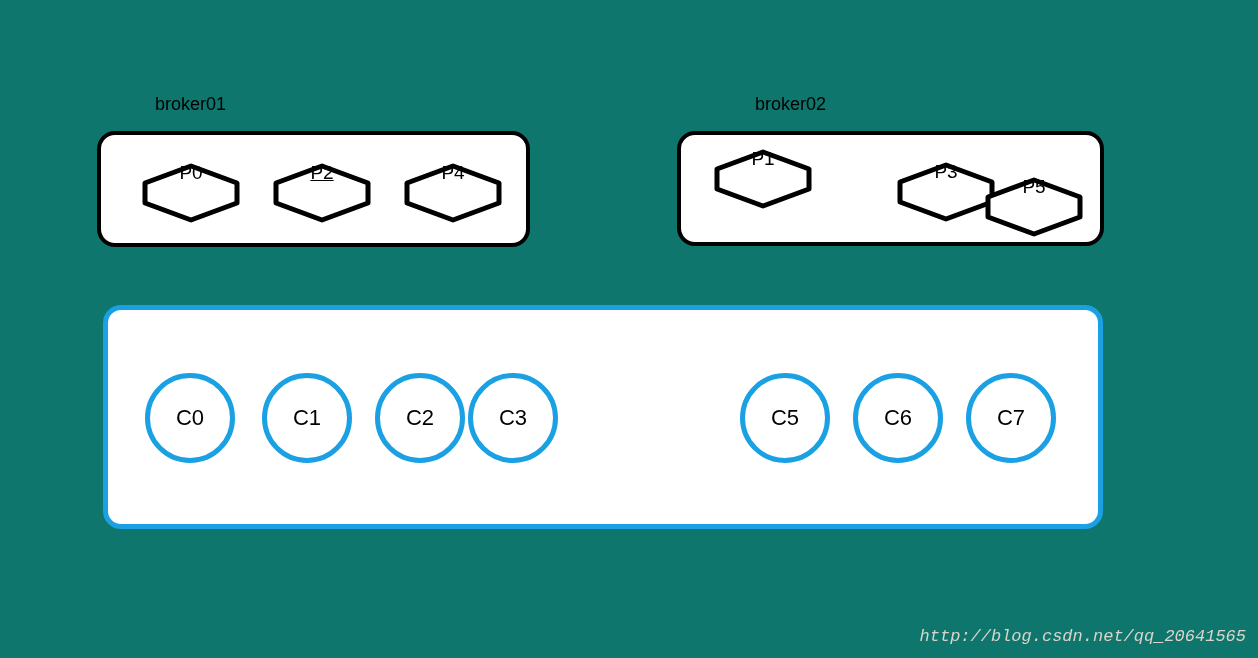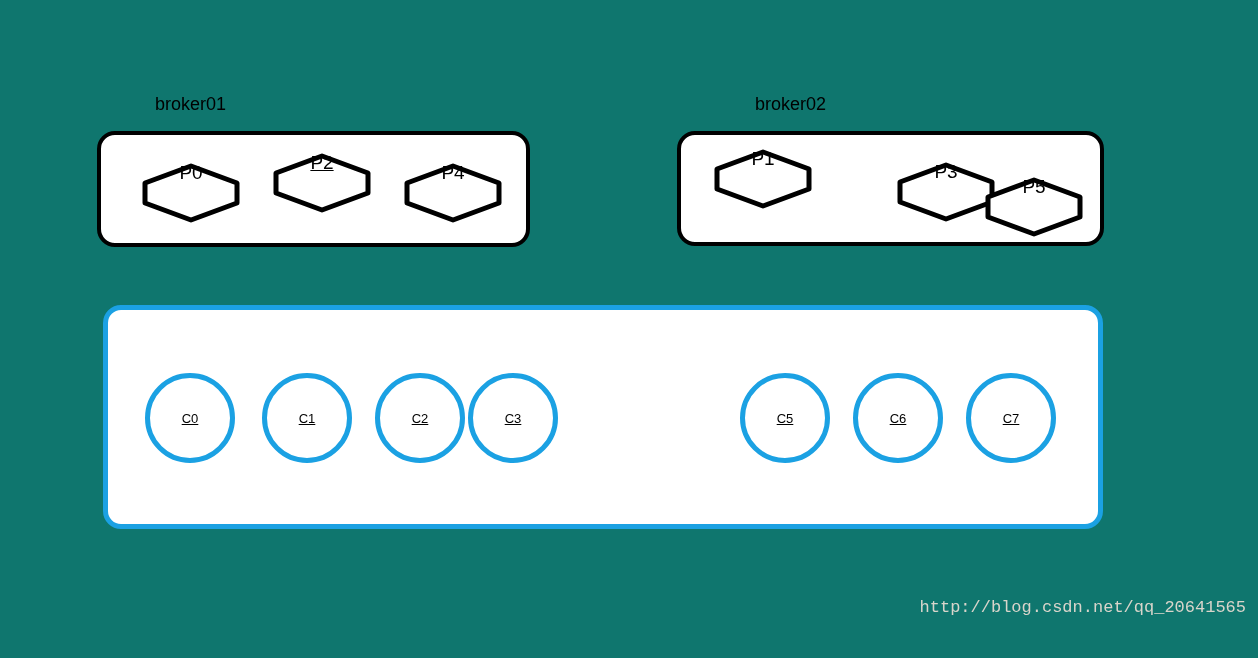--- a/index.html
+++ b/index.html
@@ -48,21 +48,21 @@
     width: 100%;
     height: 100%;
   }
   .hex .hex-label {
     position: relative;
     z-index: 1;
     font-size: 19px;
     color: #000000;
   }
   .hex.p0 { left: 141px; top: 162px; }
-  .hex.p2 { left: 272px; top: 152px; text-decoration: underline; }
+  .hex.p2 { left: 272px; top: 162px; text-decoration: underline; }
   .hex.p4 { left: 403px; top: 162px; }
   .hex.p1 { left: 713px; top: 148px; }
   .hex.p3 { left: 896px; top: 161px; }
   .hex.p5 { left: 984px; top: 176px; }
 
   .consumer-box {
     position: absolute;
     left: 103px;
     top: 305px;
     width: 1000px;
@@ -77,41 +77,41 @@
     top: 373px;
     width: 90px;
     height: 90px;
     border: 5px solid #1BA1E3;
     border-radius: 50%;
     background: #ffffff;
     box-sizing: border-box;
     display: flex;
     align-items: center;
     justify-content: center;
-    font-size: 13px;
+    font-size: 22px;
     color: #000000;
-    text-decoration: underline;
   }
   .circle.c0 { left: 145px; }
   .circle.c1 { left: 262px; }
   .circle.c2 { left: 375px; }
   .circle.c3 { left: 468px; }
   .circle.c4 { left: 601px; }
   .circle.c5 { left: 740px; }
   .circle.c6 { left: 853px; }
   .circle.c7 { left: 966px; }
 
   .watermark {
     position: absolute;
     right: 12px;
-    top: 598px;
+    top: 627px;
     font-family: "Liberation Mono", "DejaVu Sans Mono", monospace;
     font-size: 17px;
     color: #D9D5CB;
     white-space: nowrap;
+    font-style: italic;
   }
 </style>
 </head>
 <body>
 
 <div class="canvas">
 
   <div class="broker-label b1">broker01</div>
   <div class="broker-label b2">broker02</div>
 

